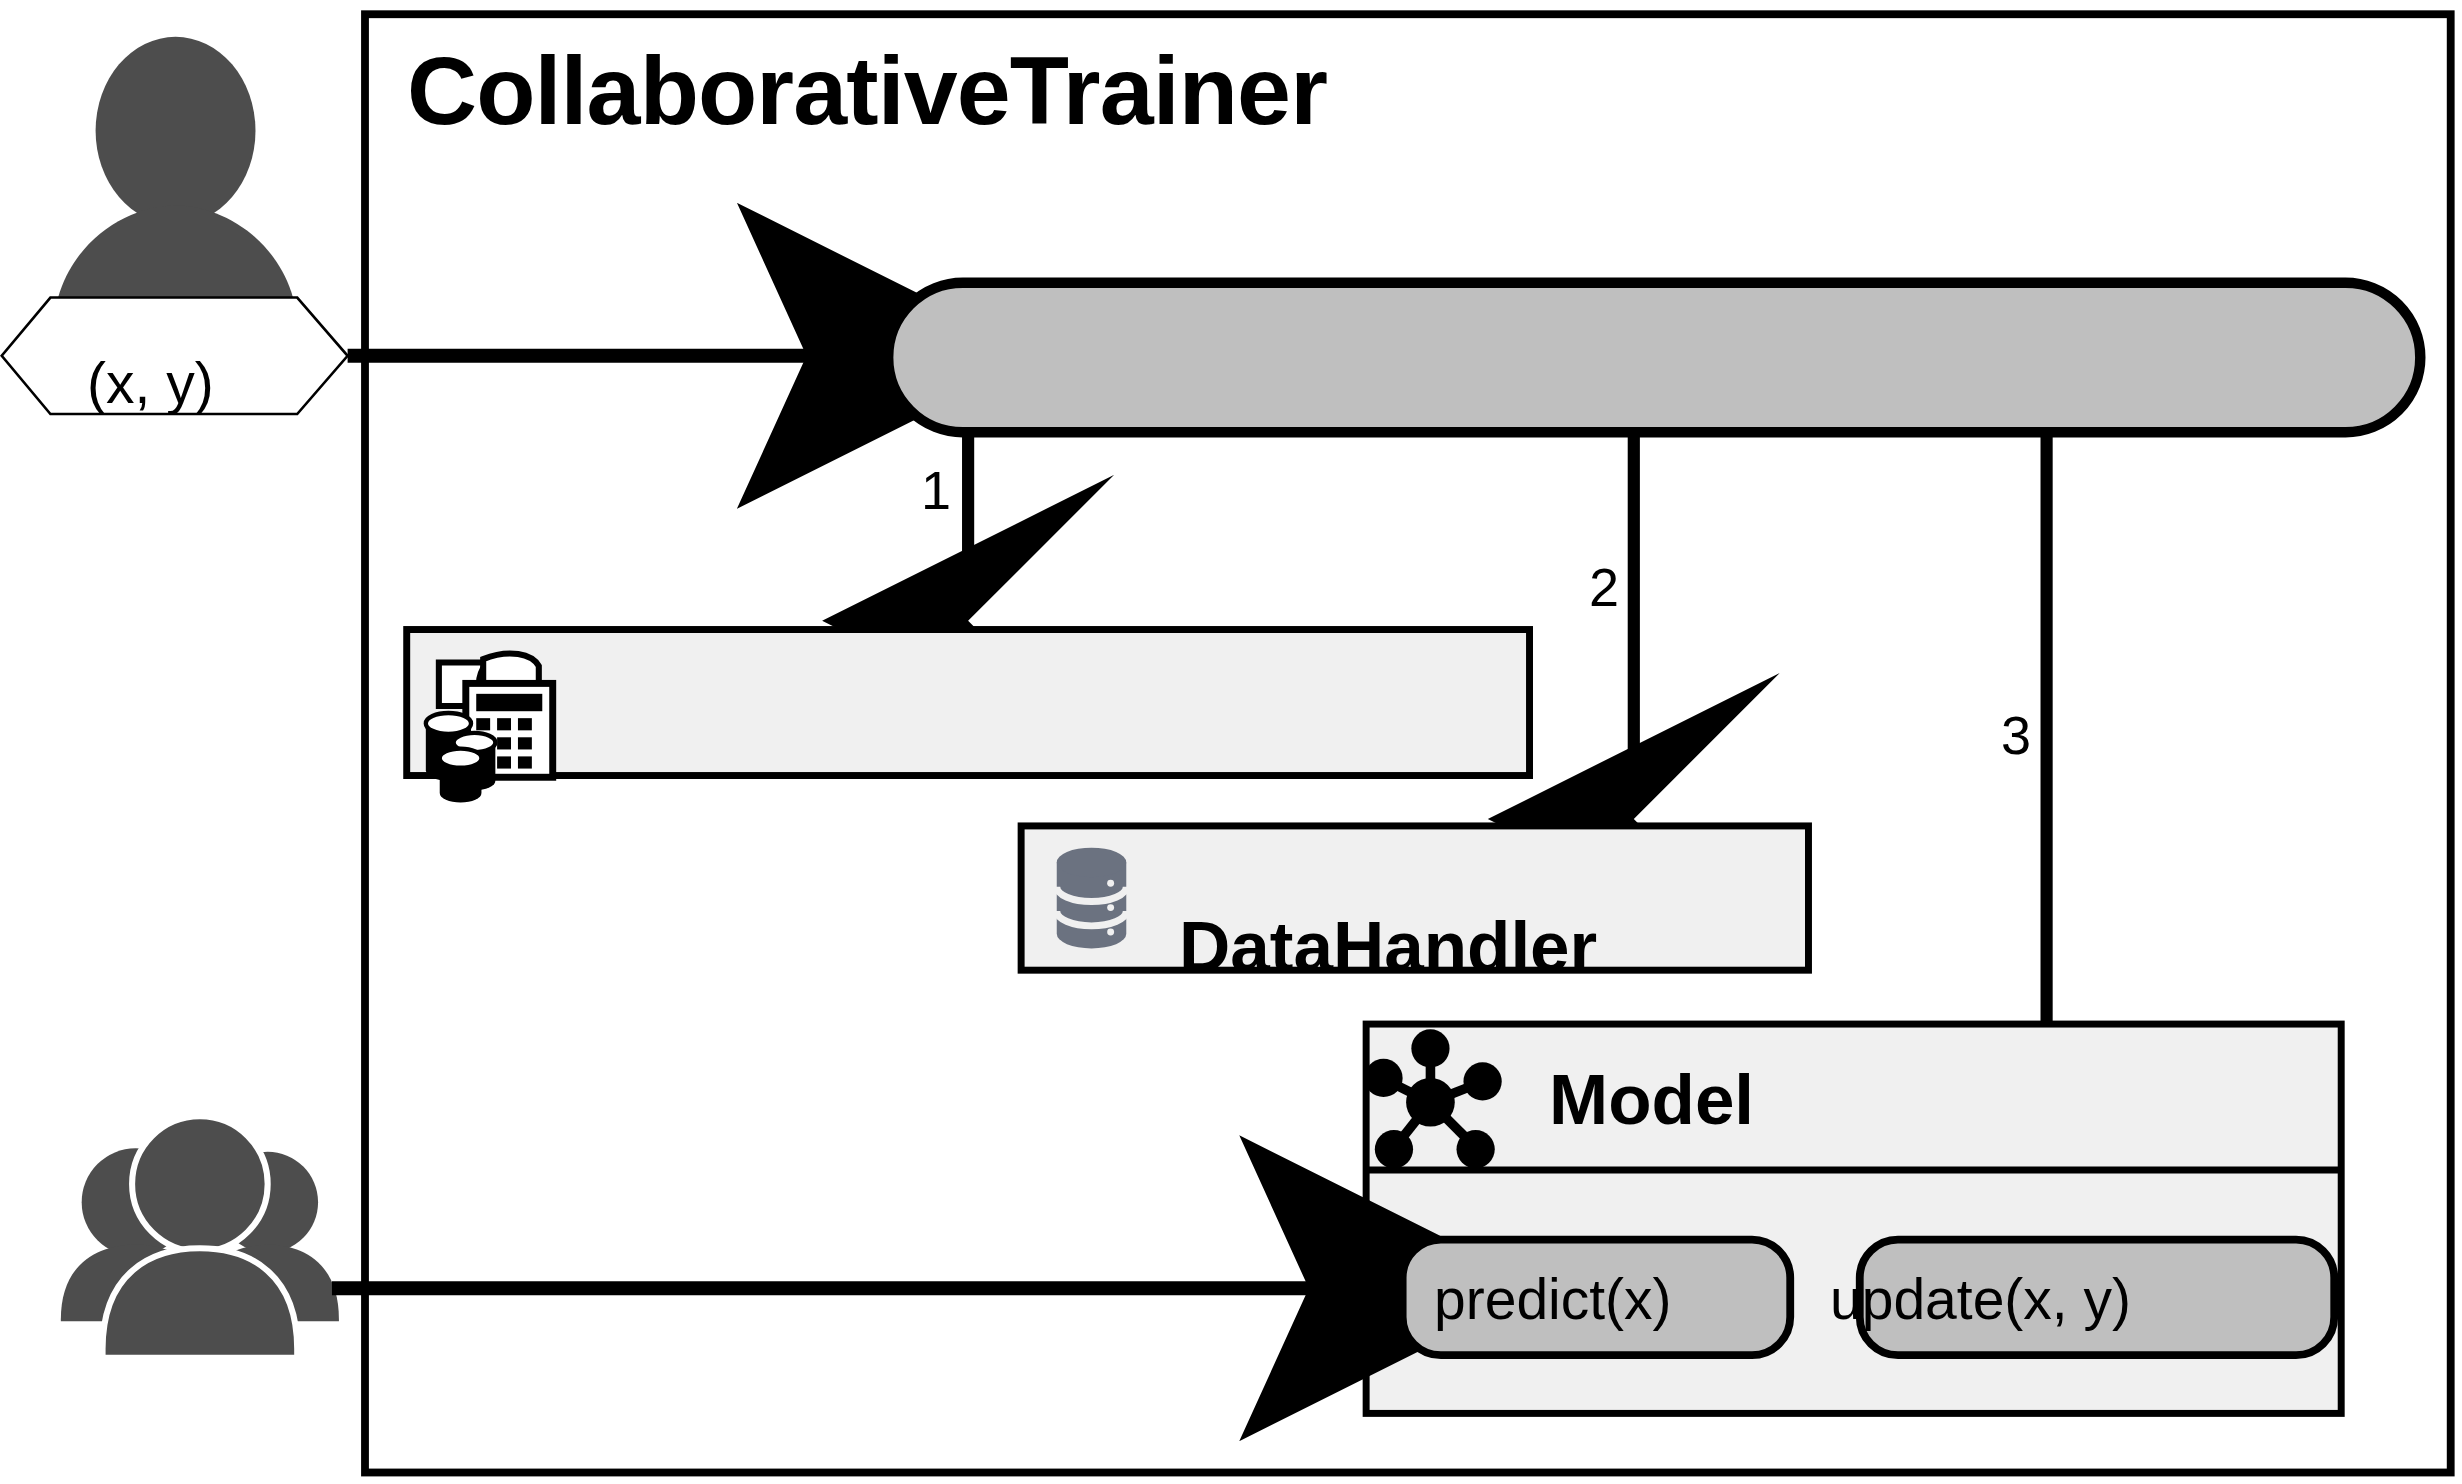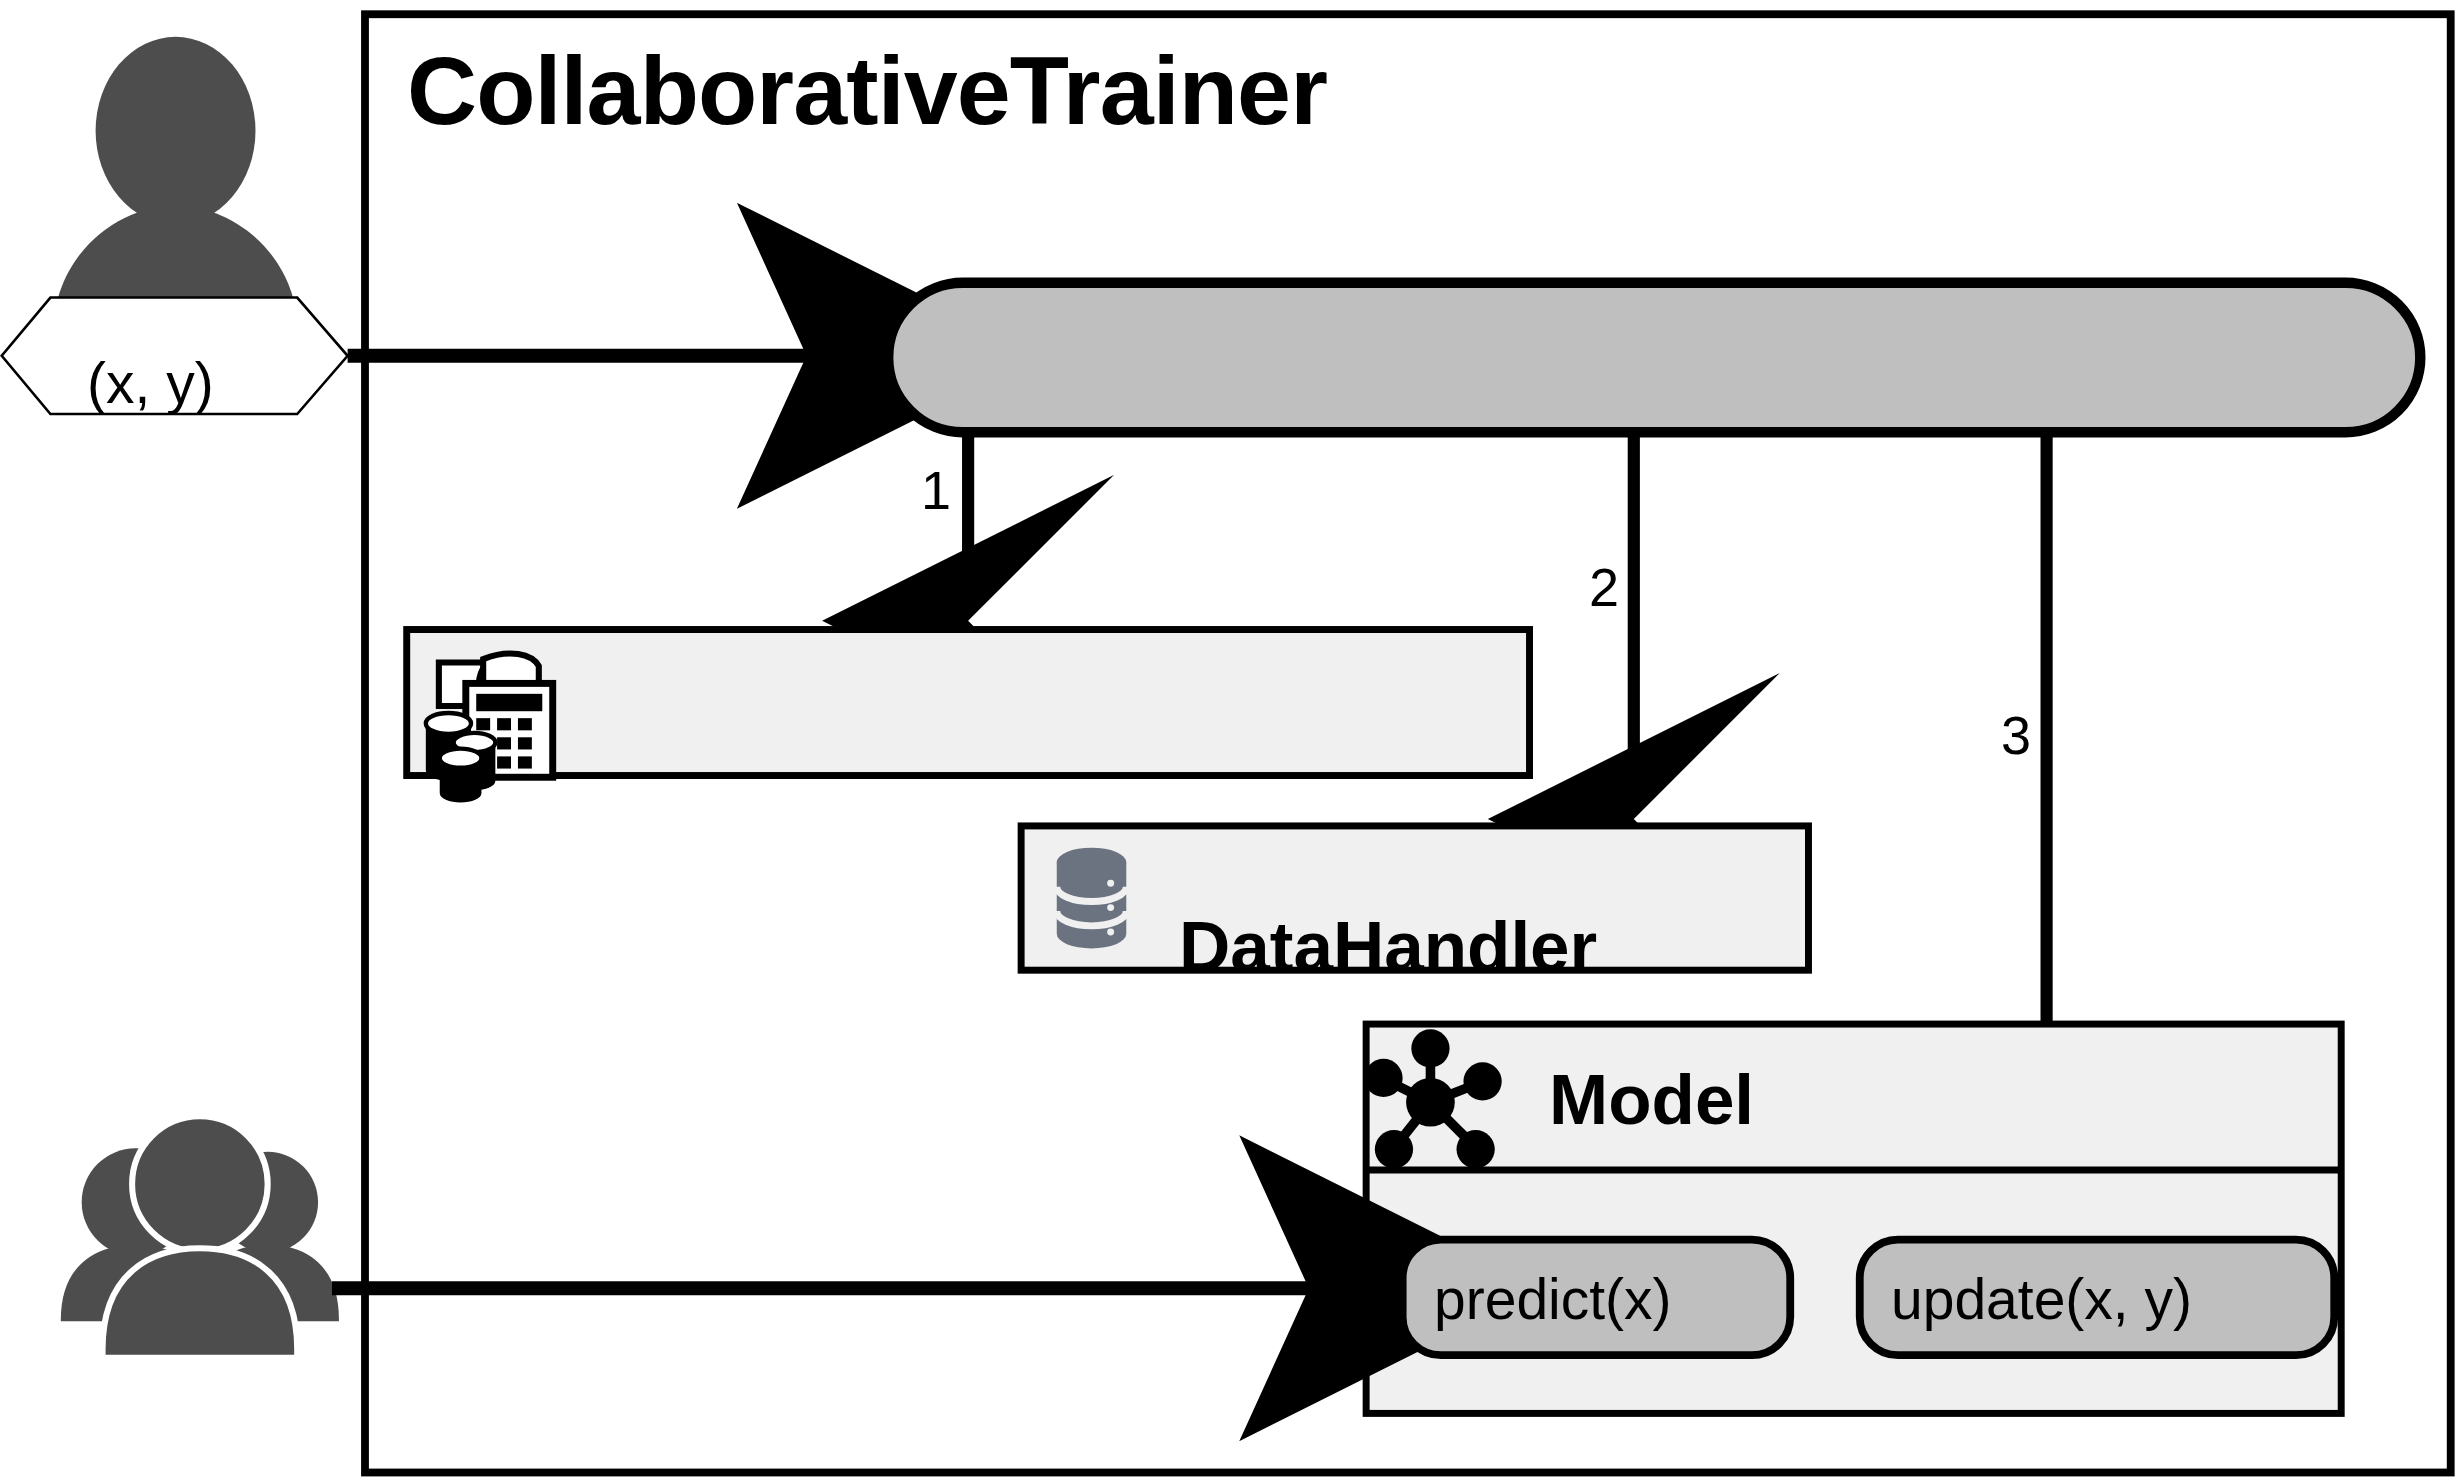--- a/index.html
+++ b/index.html
@@ -129,16 +129,16 @@
 
   <div class="lbl num" style="left:2001px;top:704px;">3</div>
 
 
   <div class="lbl boxlabel cond" style="left:1179px;top:906px;">DataHandler</div>
 
   <div class="lbl boxlabel cond" style="left:1523px;top:1059px;margin-left:26px;">Model</div>
 
   <div class="lbl meth cond" style="left:1434px;top:1266px;">predict(x)</div>
 
-  <div class="lbl meth cond" style="left:1891px;top:1266px;">update(x, y)</div>
+  <div class="lbl meth cond" style="left:1830px;top:1266px;">update(x, y)</div>
 
 </div>
 
 
 </body></html>

